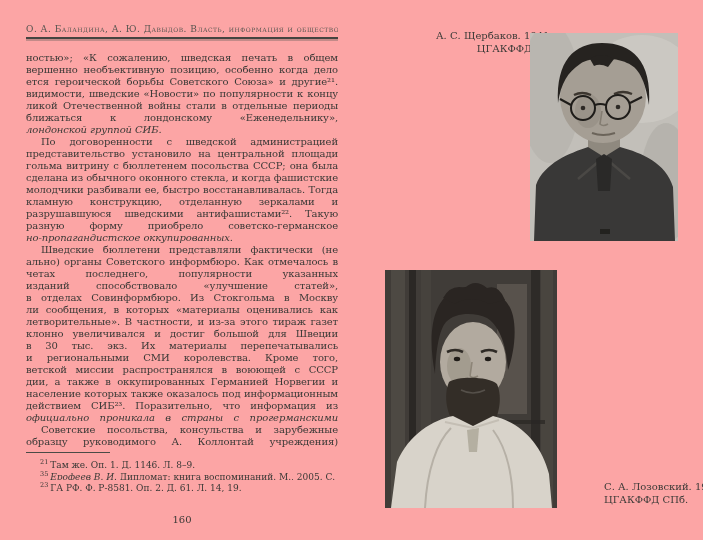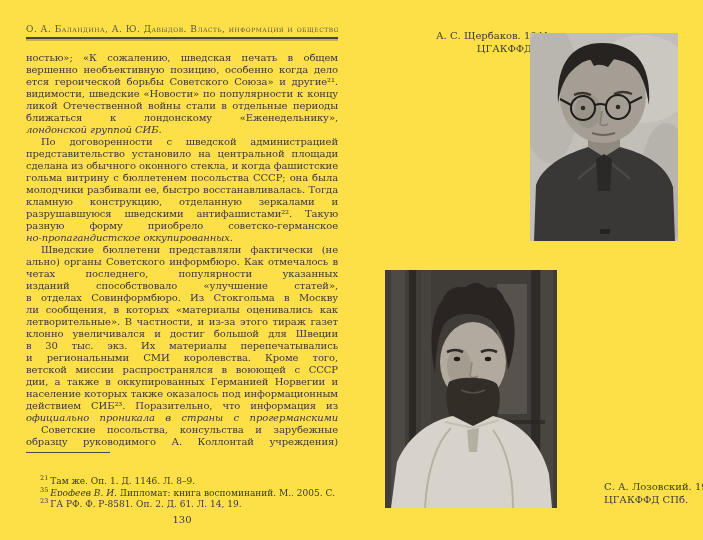--- a/index.html
+++ b/index.html
@@ -1,19 +1,19 @@
 <!DOCTYPE html>
 <html><head>
 <meta charset="utf-8">
 <title>Book spread</title>
 <style>
   html,body{margin:0;padding:0;background:#e8e8e6;}
   .spread{
     position:relative;width:703px;height:540px;margin:0 auto;
-    background:#fde047;overflow:hidden;
+    background:#fca5a5;overflow:hidden;
     font-family:"DejaVu Serif","Liberation Serif",serif;
     color:#3a3936;
   }
   
   .left-page{position:absolute;left:26px;top:24px;width:312px;}
   .running-header{
     text-align:center;font-variant:small-caps;font-size:9px;
     letter-spacing:.5px;color:#55544f;white-space:nowrap;overflow:hidden;
   }
   .header-rule{
@@ -23,21 +23,21 @@
   .body-text{margin-top:13px;}
   .par{margin:0;}
   .line{
     font-size:10px;line-height:12px;height:12px;overflow:hidden;
     letter-spacing:-.1px;
     text-align:justify;text-align-last:justify;
   }
   .line.last{text-align-last:left;font-style:italic;}
   .line.first{text-indent:15px;}
   .fn-rule{width:84px;height:1px;background:#4a4a46;margin-top:4px;}
-  .footnotes{margin-top:20px;}
+  .footnotes{margin-top:4px;}
   .footnote{
     font-size:9px;line-height:11.5px;height:11.5px;overflow:hidden;
     text-indent:14px;white-space:nowrap;
   }
   .footnote sup{font-size:6.5px;vertical-align:super;margin-right:2px;}
   .fn-italic{font-style:italic;text-align:right;}
   .fn-italic:empty{display:none;}
   .page-number{
     position:absolute;left:26px;top:514px;width:312px;
     text-align:center;font-size:10px;color:#3a3936;
@@ -66,22 +66,22 @@
           <div class="line">вершенно необъективную позицию, особенно когда дело каса-</div>
           <div class="line">ется героической борьбы Советского Союза» и другие²¹. По всей</div>
           <div class="line">видимости, шведские «Новости» по популярности к концу Ве-</div>
           <div class="line">ликой Отечественной войны стали в отдельные периоды при-</div>
           <div class="line">ближаться к лондонскому «Еженедельнику», издававшемуся</div>
           <div class="line last">лондонской группой СИБ.</div>
         </div>
         <div class="par">
           <div class="line first">По договоренности с шведской администрацией советское</div>
           <div class="line">представительство установило на центральной площади Сток-</div>
+          <div class="line">гольма витрину с бюллетенем посольства СССР; она была</div>
           <div class="line">сделана из обычного оконного стекла, и когда фашистские</div>
-          <div class="line">гольма витрину с бюллетенем посольства СССР; она была</div>
           <div class="line">молодчики разбивали ее, быстро восстанавливалась. Тогда не-</div>
           <div class="line">кламную конструкцию, отделанную зеркалами и периодически</div>
           <div class="line">разрушавшуюся шведскими антифашистами²². Такую своеоб-</div>
           <div class="line">разную форму приобрело советско-германское информацион-</div>
           <div class="line last">но-пропагандистское оккупированных.</div>
         </div>
         <div class="par">
           <div class="line first">Шведские бюллетени представляли фактически (не офици-</div>
           <div class="line">ально) органы Советского информбюро. Как отмечалось в от-</div>
           <div class="line">четах последнего, популярности указанных периодических</div>
@@ -110,21 +110,21 @@
         <sup>21</sup><span>Там же. Оп. 1. Д. 1146. Л. 8–9.</span>
       </div>
       <div class="footnote">
         <sup>35</sup><span class="fn-italic">Ерофеев В. И.</span><span> Дипломат: книга воспоминаний. М., 2005. С. 76.</span>
       </div>
       <div class="footnote">
         <sup>23</sup><span>ГА РФ. Ф. Р-8581. Оп. 2. Д. 61. Л. 14, 19.</span>
       </div>
     </div>
   </div>
-  <div class="page-number">130</div>
+  <div class="page-number">160</div>
 
   <div class="caption caption-1">
     <div>А. С. Щербаков. 1941 г.</div>
     <div>ЦГАКФФД СПб.</div>
   </div>
 
   <div class="photo photo-1">
     <svg viewBox="0 0 148 208" preserveAspectRatio="none">
       <rect width="148" height="208" fill="#c2bfb9"></rect>
       <ellipse cx="112" cy="46" rx="52" ry="44" fill="#cdcac4" opacity="0.8"></ellipse>

